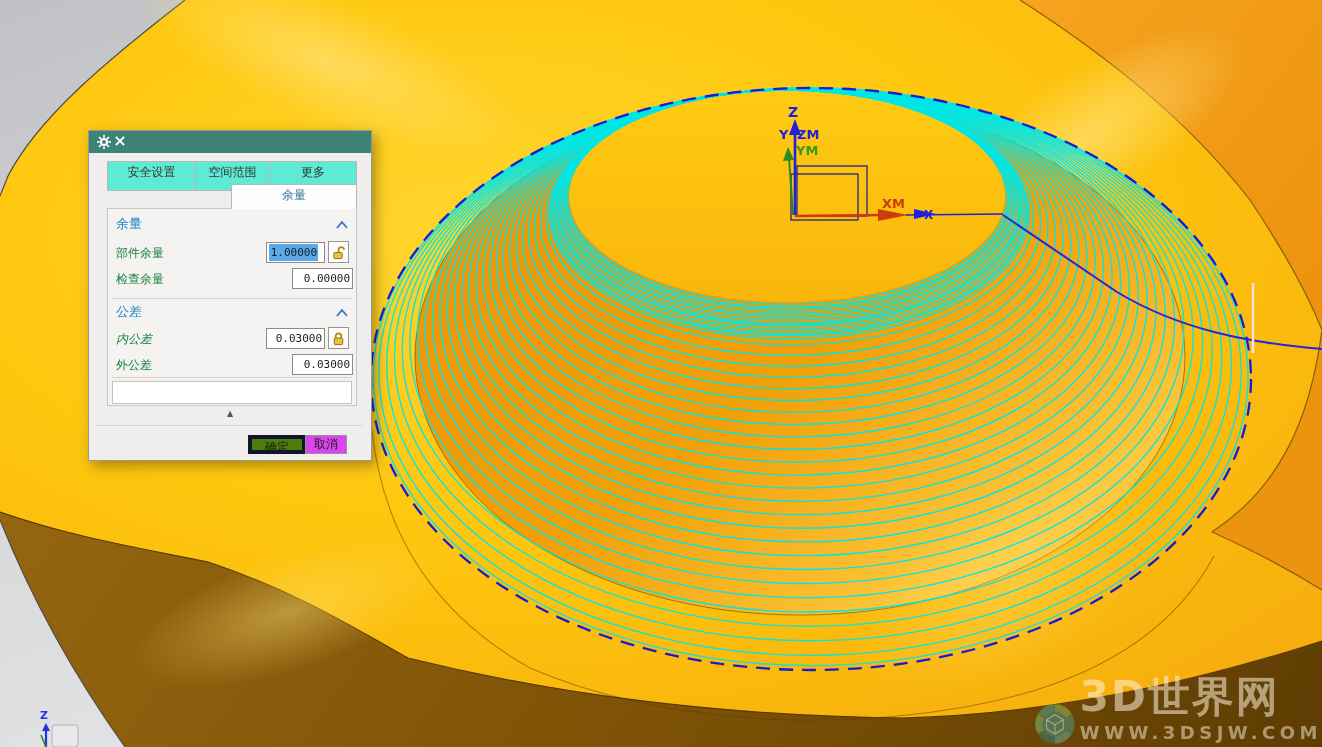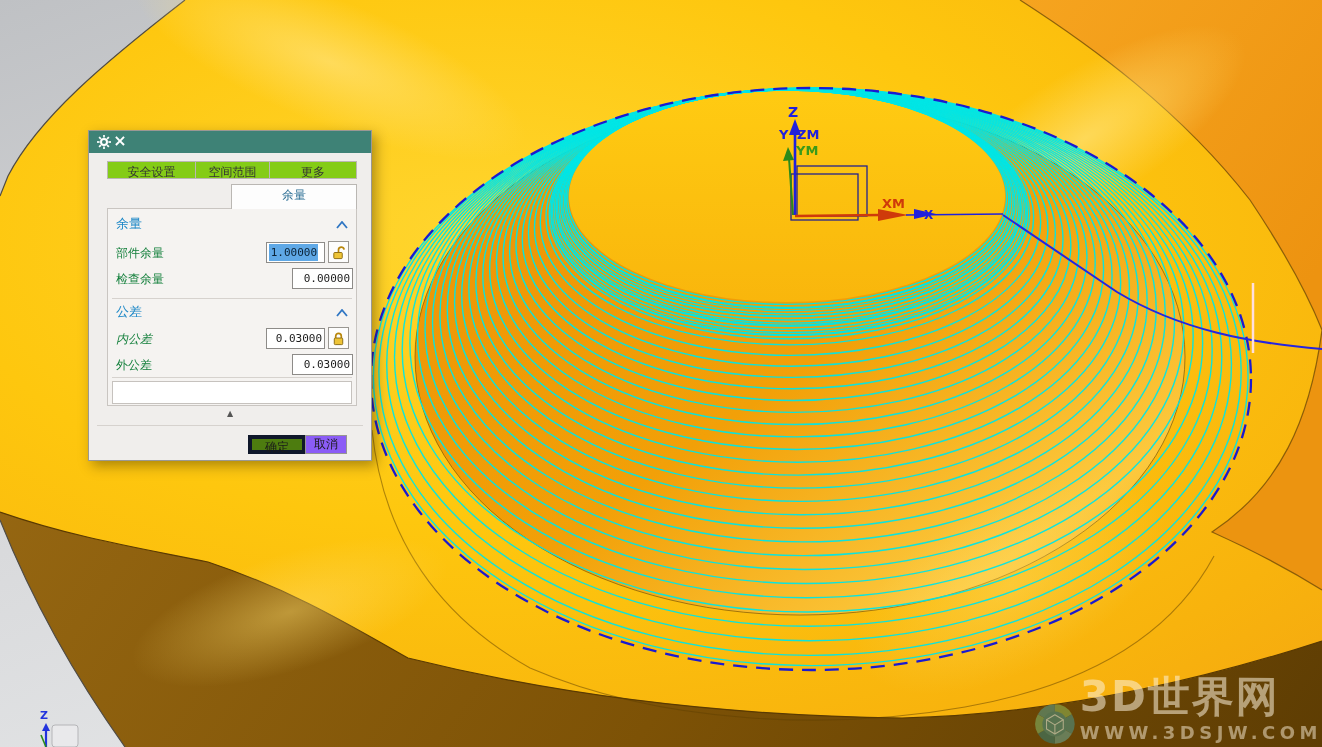--- a/index.html
+++ b/index.html
@@ -9,41 +9,41 @@
 
   
   .dlg{position:absolute;left:88px;top:130px;width:284px;height:331px;
        background:#f0eeec;border:1px solid #9a9894;box-shadow:4px 5px 12px rgba(40,30,0,.38);
        font-size:12px;color:#1a1a1a;box-sizing:border-box;}
   .dlg *{box-sizing:border-box;}
   .dlg-title{position:absolute;left:0;top:0;width:100%;height:22px;background:#3e8276;color:#fff;
              display:flex;align-items:center;padding:0 8px;font-size:13px;cursor:default;}
   .dlg-title .ttl{flex:1;margin-left:8px;letter-spacing:1px;}
   .dlg-close{width:18px;height:18px;line-height:16px;text-align:center;font-size:16px;font-weight:bold;color:#fff;cursor:pointer;}
-  .tab{position:absolute;height:18px;line-height:21px;text-align:center;background:#84cc16;
+  .tab{position:absolute;height:30px;line-height:21px;text-align:center;background:#5eead4;
        border:1px solid #bab7b3;color:#333;cursor:pointer;}
   .tab.sel{background:#fdfdfd;border-bottom:none;height:25px;color:#2b6e94;z-index:2;}
   .panel{position:absolute;left:18px;top:77px;width:250px;height:198px;background:#f5f3f1;border:1px solid #c9c5c1;}
   .sec-h{position:absolute;left:8px;font-size:13px;color:#1b87c7;}
   .chev{position:absolute;right:8px;width:12px;height:8px;cursor:pointer;}
   .lbl{position:absolute;left:8px;color:#15803d;}
   .inp{position:absolute;height:21px;background:#fff;border:1px solid #8d8b88;
        font-family:"DejaVu Sans Mono",monospace;font-size:11px;line-height:19px;
        overflow:hidden;white-space:nowrap;padding:0 2px;text-align:right;}
   .inp .selblk{position:absolute;left:2px;top:1px;bottom:1px;right:6px;background:#5fa8e6;color:#0b2236;
        text-align:right;line-height:17px;padding-right:1px;}
   .inp .caret{position:absolute;left:2px;top:1px;bottom:1px;width:2px;background:#e07b00;}
   .lockbtn{position:absolute;width:21px;height:22px;background:#fdfdfd;border:1px solid #9a9792;cursor:pointer;
        display:flex;align-items:center;justify-content:center;}
   .hr{position:absolute;height:1px;background:#d6d2ce;}
   .whitebox{position:absolute;left:22px;top:249px;width:242px;height:25px;background:#fff;border:1px solid #c6c2be;}
   .grip{position:absolute;left:0;top:278px;width:100%;text-align:center;font-size:8px;color:#555;cursor:pointer;}
   .btn{position:absolute;top:304px;height:19px;line-height:17px;text-align:center;font-size:12px;cursor:pointer;}
   .btn-ok{left:159px;width:58px;background:#4d7c0f;border:4px solid #0f172a;}
-  .btn-cancel{left:216px;width:42px;background:#8b5cf6;border:1px solid #979592;}
+  .btn-cancel{left:216px;width:42px;background:#d946ef;border:1px solid #979592;}
 
   
   .wm{position:absolute;left:1034px;top:648px;width:288px;height:99px;pointer-events:none;
       display:flex;align-items:flex-start;margin-top:26px;}
   .wm-logo{width:84px;height:92px;opacity:.62;margin-top:4px;}
   .wm-txt{margin-left:4px;color:rgba(252,240,218,.55);}
   .wm-title{font-size:42px;font-weight:bold;letter-spacing:2px;line-height:46px;}
   .wm-url{font-size:18px;font-weight:bold;letter-spacing:4.5px;margin-top:2px;color:rgba(252,240,218,.5);}
 
   

